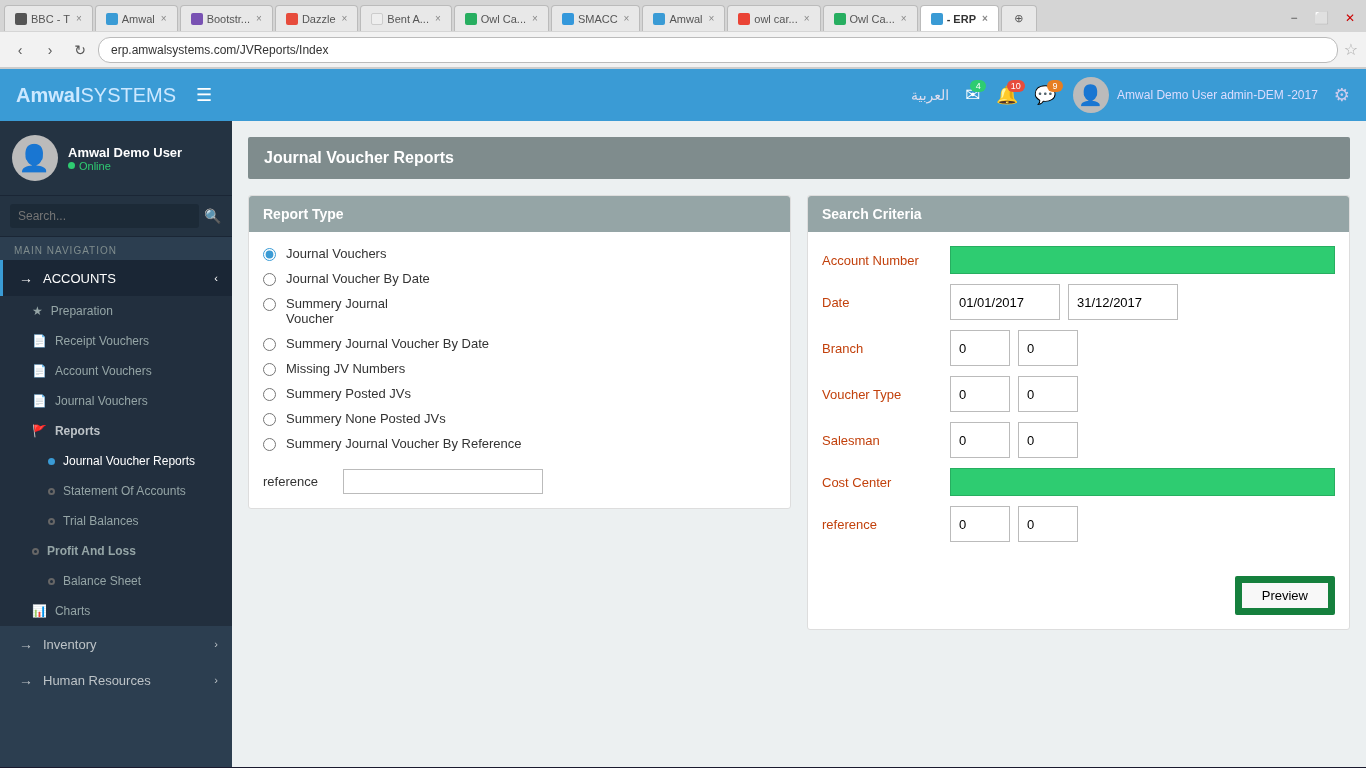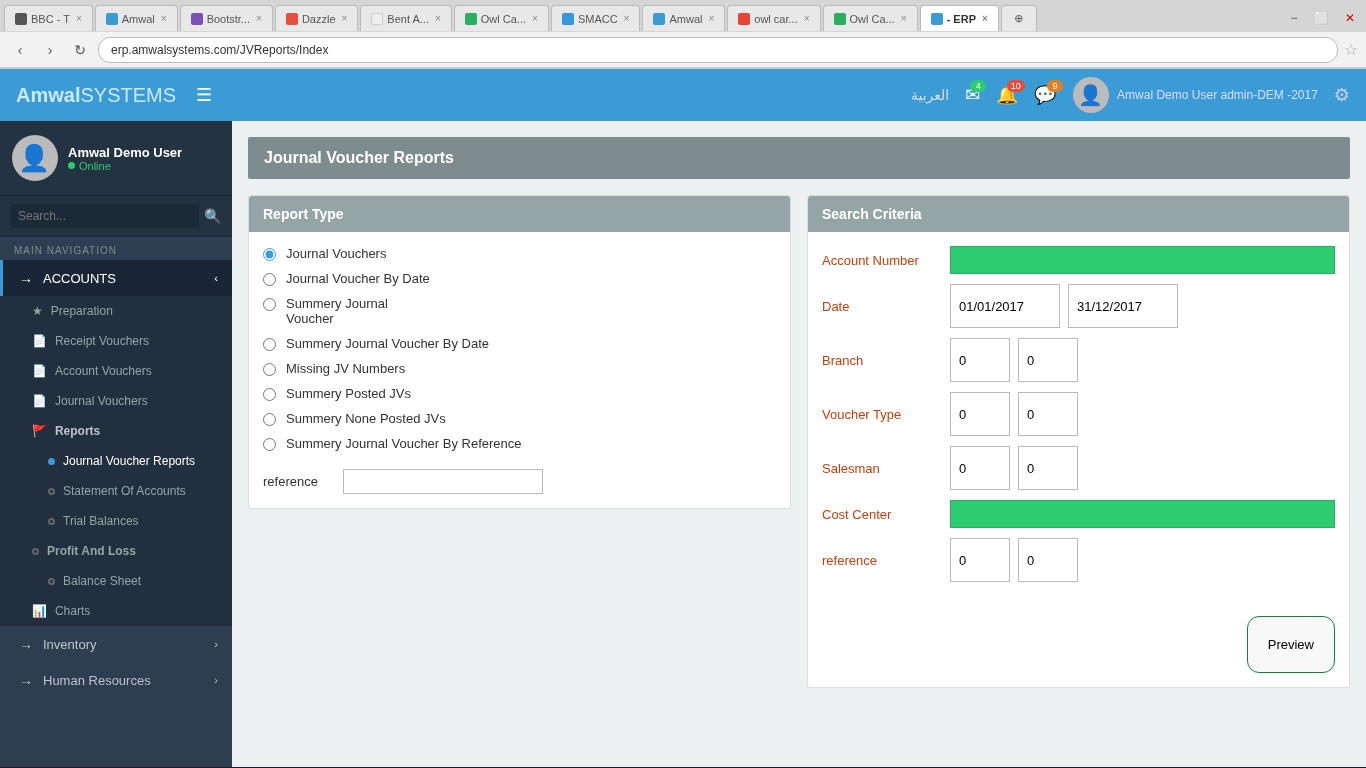--- a/index.html
+++ b/index.html
@@ -289,40 +289,40 @@
     .criteria-row {
       display: flex; align-items: center;
       margin-bottom: 10px; gap: 8px;
     }
     .criteria-label {
       font-size: 13px; color: #c2410c;
       min-width: 120px; flex-shrink: 0;
     }
     .criteria-input {
       border: 1px solid #bbb; padding: 4px 8px;
-      font-size: 13px; outline: none; height: 44px;
+      font-size: 13px; outline: none; height: 36px;
     }
     .green-input {
       background: #2ecc71; border: 1px solid #27ae60;
       height: 28px; flex: 1;
     }
     .date-input { width: 110px; }
     .num-input { width: 60px; }
 
     .preview-row {
       display: flex; justify-content: flex-end;
       padding: 10px 14px 14px;
     }
     .preview-btn {
       background: #f8f8f8;
-      border: 1px solid #15803d;
-      padding: 20px 20px;
+      border: 7px solid #15803d;
+      padding: 5px 20px;
       font-size: 13px;
       cursor: pointer;
-      border-radius: 12px;
+      border-radius: 2px;
     }
 
     
     .taskbar {
       background: #1a1a2e;
       height: 40px;
       display: flex;
       align-items: center;
       padding: 0 6px;
       gap: 4px;

